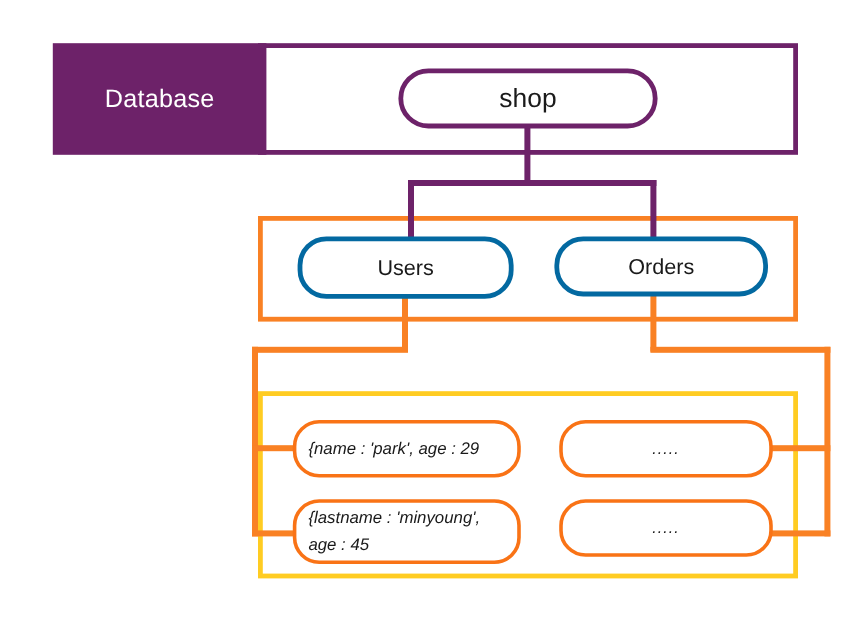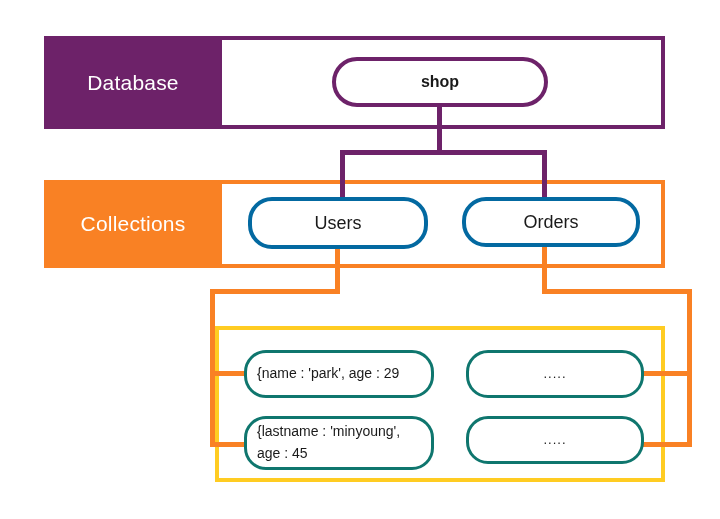--- a/index.html
+++ b/index.html
@@ -74,34 +74,34 @@
     align-items: center;
     color: #1a1a1a;
     z-index: 6;
   }
   .node.center {
     justify-content: center;
   }
   .node-db {
     border: 4px solid #6D2269;
     border-radius: 26px;
-    font-size: 16px;
-    font-weight: bold;
+    font-size: 22px;
   }
   .node-coll {
     border: 4px solid #0369a1;
     border-radius: 24px;
     font-size: 18px;
   }
   .node-doc {
-    border: 3px solid #0f766e;
+    border: 3px solid #f97316;
     border-radius: 22px;
     font-size: 14px;
     line-height: 1.55;
     padding: 2px 10px;
+    font-style: italic;
   }
 
   #node-shop { left: 332px; top: 57px; width: 216px; height: 50px; }
   #node-users { left: 248px; top: 197px; width: 180px; height: 52px; }
   #node-orders { left: 462px; top: 197px; width: 178px; height: 50px; text-align: center; }
 
   #node-doc-1 { left: 244px; top: 350px; width: 190px; height: 48px; }
   #node-doc-2 { left: 244px; top: 416px; width: 190px; height: 54px; }
   #node-doc-3 { left: 466px; top: 350px; width: 178px; height: 48px; justify-content: center; }
   #node-doc-4 { left: 466px; top: 416px; width: 178px; height: 48px; justify-content: center; }
@@ -144,23 +144,20 @@
   #c-o-right-stub-2 { left: 640px; top: 442px; width: 52px;  height: 5px; }
 </style>
 </head>
 <body>
 
 <div id="diagram">
 
   <div class="tier-label" id="label-database">
     <span>Database</span>
   </div>
-  <div class="tier-label" id="label-collections">
-    <span>Collections</span>
-  </div>
 
   <div class="tier-frame" id="frame-database"></div>
   <div class="tier-frame" id="frame-collections"></div>
   <div class="tier-frame" id="frame-documents"></div>
 
   <div class="conn purple" id="c-p-vert"></div>
   <div class="conn purple" id="c-p-horiz"></div>
   <div class="conn purple" id="c-p-left-down"></div>
   <div class="conn purple" id="c-p-right-down"></div>
 

